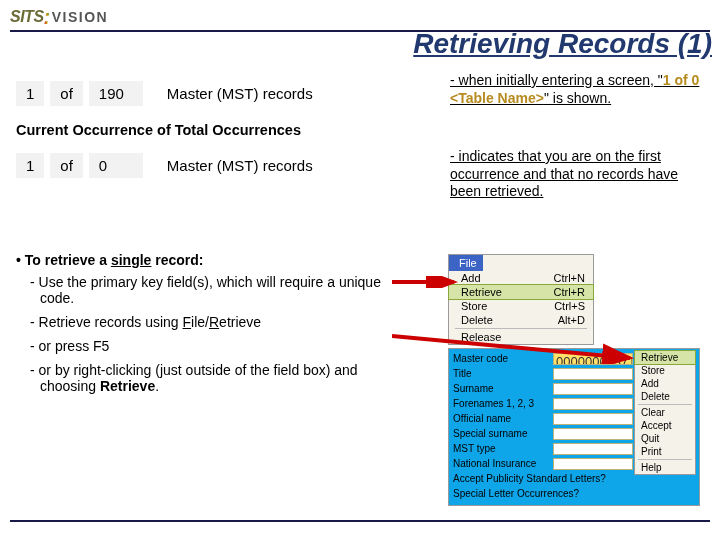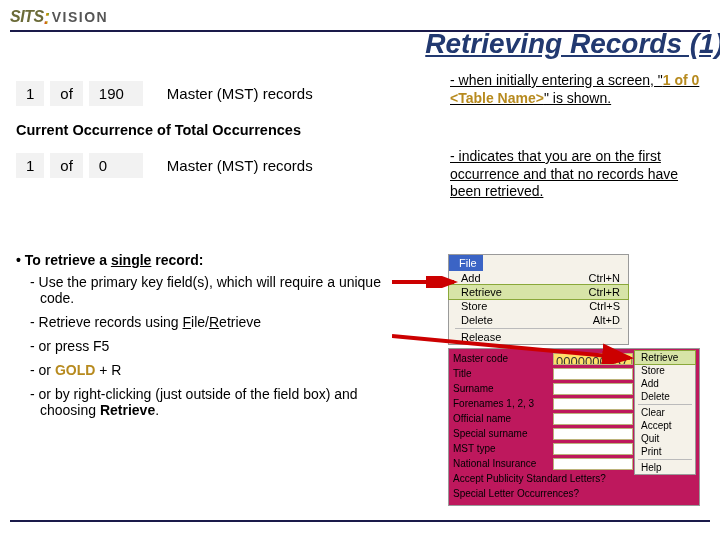--- a/index.html
+++ b/index.html
@@ -9,21 +9,21 @@
     height: 540px;
     font-family: Arial, sans-serif;
     font-size: 13px;
     position: relative;
     overflow: hidden;
     background: #fff;
   }
   .slide {
     width: 720px;
     height: 540px;
-    padding: 6px 12px 0 24px;
+    padding: 6px 12px 0 12px;
     position: relative;
   }
   .logo {
     position: absolute;
     top: 6px; left: 10px;
     font-style: italic;
     font-weight: bold;
     font-size: 16px;
     color: #666;
     letter-spacing: -0.5px;
@@ -107,40 +107,40 @@
   .instr ul { margin: 0; padding-left: 24px; list-style: none; }
   .instr li { margin-bottom: 8px; text-indent: -10px; }
   .instr li::before { content: "- "; }
   .instr .u { text-decoration: underline; }
   .instr .gold { color: #b78a1e; font-weight: bold; }
   
   .menu-shot {
     position: absolute;
     top: 254px;
     left: 448px;
-    width: 181px;
+    width: 146px;
     background: #f5f2e9;
     border: 1px solid #9a9a9a;
     font-size: 11px;
   }
   .menu-shot .file-tab {
     background: #3b64c5;
     color: #fff;
     padding: 2px 10px;
     width: 34px;
   }
   .menu-shot .row { display:flex; justify-content:space-between; padding:1px 8px 1px 12px; }
   .menu-shot .row.sel { background:#d7e4a7; outline:1px solid #8aa83a; }
   .menu-shot .sep { border-top:1px solid #bbb; margin:1px 6px; }
   .form-shot {
     position: absolute;
     top: 348px;
     left: 448px;
     width: 252px;
-    background: #be185d;
+    background: #0ea5e9;
     border: 1px solid #9a9a9a;
     font-size: 10px;
     padding: 2px 0 4px 4px;
   }
   .form-shot .frow { display:flex; align-items:center; height:15px; }
   .form-shot .flab { width: 100px; }
   .form-shot .fin {
     flex: 0 0 80px;
     height: 12px;
     border: 1px solid #bcb27a;
@@ -211,23 +211,20 @@
   <div class="instr">
     <div class="lead">
       <span>• To retrieve a </span><span class="u">single</span><span> record:</span>
     </div>
     <ul>
       <li>Use the primary key field(s), which will require a unique code.</li>
       <li>
         <span>Retrieve records using </span><span class="u">F</span><span>ile</span><span>/</span><span class="u">R</span><span>etrieve</span>
       </li>
       <li>or press F5</li>
-      <li>
-        <span>or </span><span class="gold">GOLD</span><span> + R</span>
-      </li>
       <li>
         <span>or by right-clicking (just outside of the field box) and choosing </span><b>Retrieve</b><span>.</span>
       </li>
     </ul>
   </div>
 
   <div class="menu-shot">
     <div class="file-tab">File</div>
     <div class="row">
         <span>Add</span>

